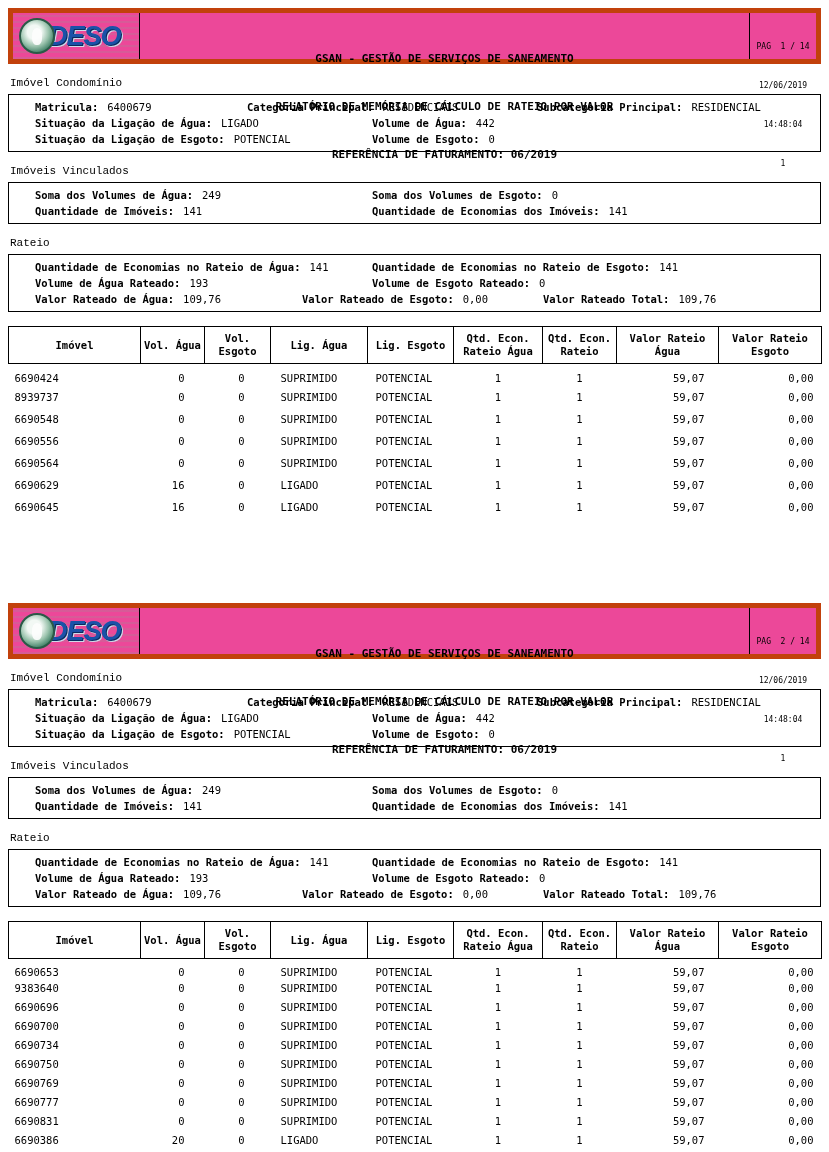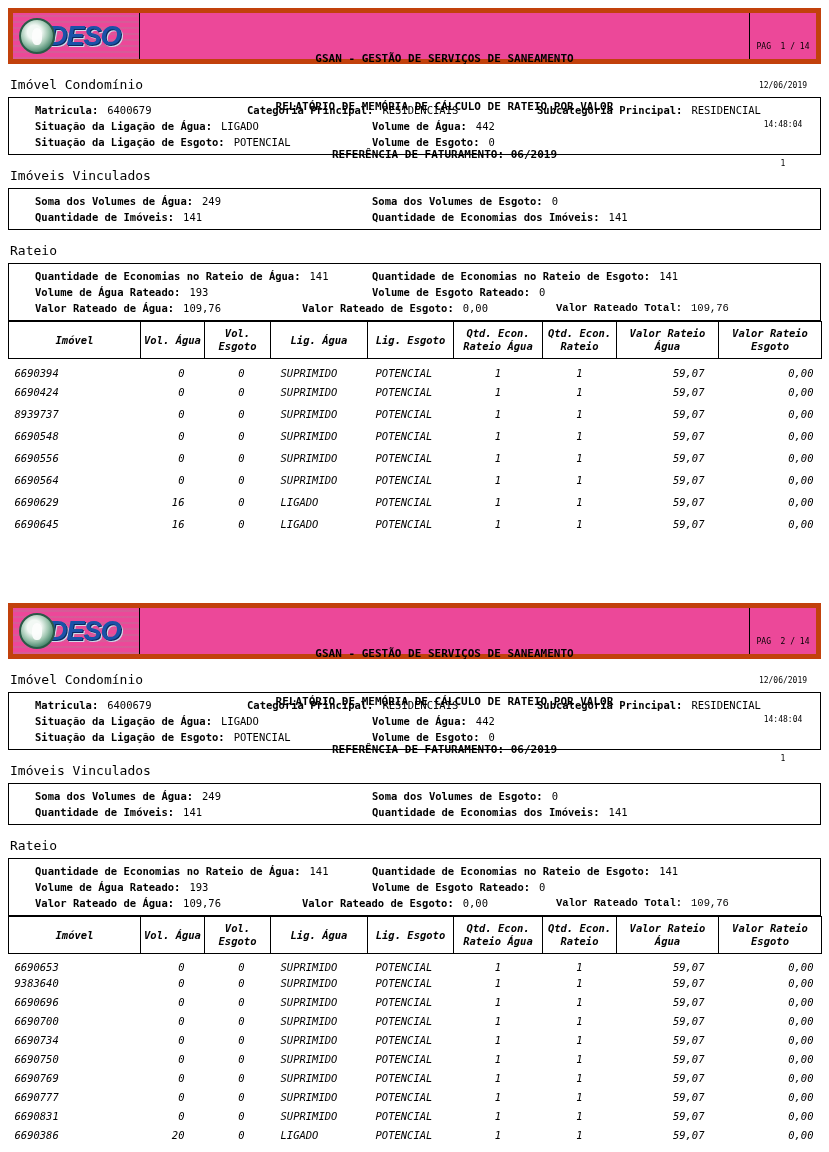--- a/index.html
+++ b/index.html
@@ -41,35 +41,35 @@
   .title-cell {
     flex: 1 1 auto; text-align: center; padding-top: 6px;
     font-weight: bold; font-size: 11px; line-height: 16px; white-space: pre;
   }
   .page-info {
     width: 67px; border-left: 1px solid #000; text-align: center;
     font-size: 8px; line-height: 13px; padding-top: 1px; white-space: pre;
   }
 
   
-  .section-title { font-size: 13px; margin: 13px 0 5px 2px; letter-spacing: 0; }
+  .section-title { font-size: 11px; margin: 13px 0 5px 2px; letter-spacing: 0; font-family: Liberation Mono, monospace; }
   .info-box { border: 1px solid #000; padding: 4px 16px; background: #fff; }
   .info-row { position: relative; height: 16px; font-size: 10.5px; line-height: 16px; white-space: pre; }
   .pair { position: absolute; top: 0; }
   .pair b { font-weight: bold; }
   .pair .val { margin-left: 9px; font-weight: normal; }
   .at10  { left: 10px; }
   .at222 { left: 222px; }
   .at512 { left: 512px; }
   .at347 { left: 347px; }
   .at277 { left: 277px; }
-  .at547 { left: 531px; font-family: Liberation Mono, monospace; }
+  .at547 { left: 518px; }
 
   
-  table.rateio { border-collapse: collapse; table-layout: fixed; width: 813px; margin-top: 0; font-style: italic; }
+  table.rateio { border-collapse: collapse; table-layout: fixed; width: 813px; margin-top: 14px; }
   table.rateio thead th {
     border: 1px solid #000; font-size: 10.5px; font-weight: bold;
     height: 37px; vertical-align: middle; text-align: center; padding: 2px 3px; line-height: 13px;
   }
   table.rateio tbody td {
     font-size: 10.5px; height: 22px; vertical-align: middle; border: none; white-space: pre;
   }
   .page-2 table.rateio tbody td { height: 19px; }
   table.rateio tbody tr:first-child td { padding-top: 7px; }
   td.c0 { text-align: left;  padding-left: 6px; }
@@ -170,31 +170,20 @@
         <th>Lig. Água</th>
         <th>Lig. Esgoto</th>
         <th>Qtd. Econ. Rateio Água</th>
         <th>Qtd. Econ. Rateio</th>
         <th>Valor Rateio Água</th>
         <th>Valor Rateio Esgoto</th>
       </tr>
     </thead>
     <tbody>
         <tr>
-          <td class="c0">6690394</td>
-          <td class="c1">0</td>
-          <td class="c2">0</td>
-          <td class="c3">SUPRIMIDO</td>
-          <td class="c4">POTENCIAL</td>
-          <td class="c5">1</td>
-          <td class="c6">1</td>
-          <td class="c7">59,07</td>
-          <td class="c8">0,00</td>
-        </tr>
-        <tr>
           <td class="c0">6690424</td>
           <td class="c1">0</td>
           <td class="c2">0</td>
           <td class="c3">SUPRIMIDO</td>
           <td class="c4">POTENCIAL</td>
           <td class="c5">1</td>
           <td class="c6">1</td>
           <td class="c7">59,07</td>
           <td class="c8">0,00</td>
         </tr>

